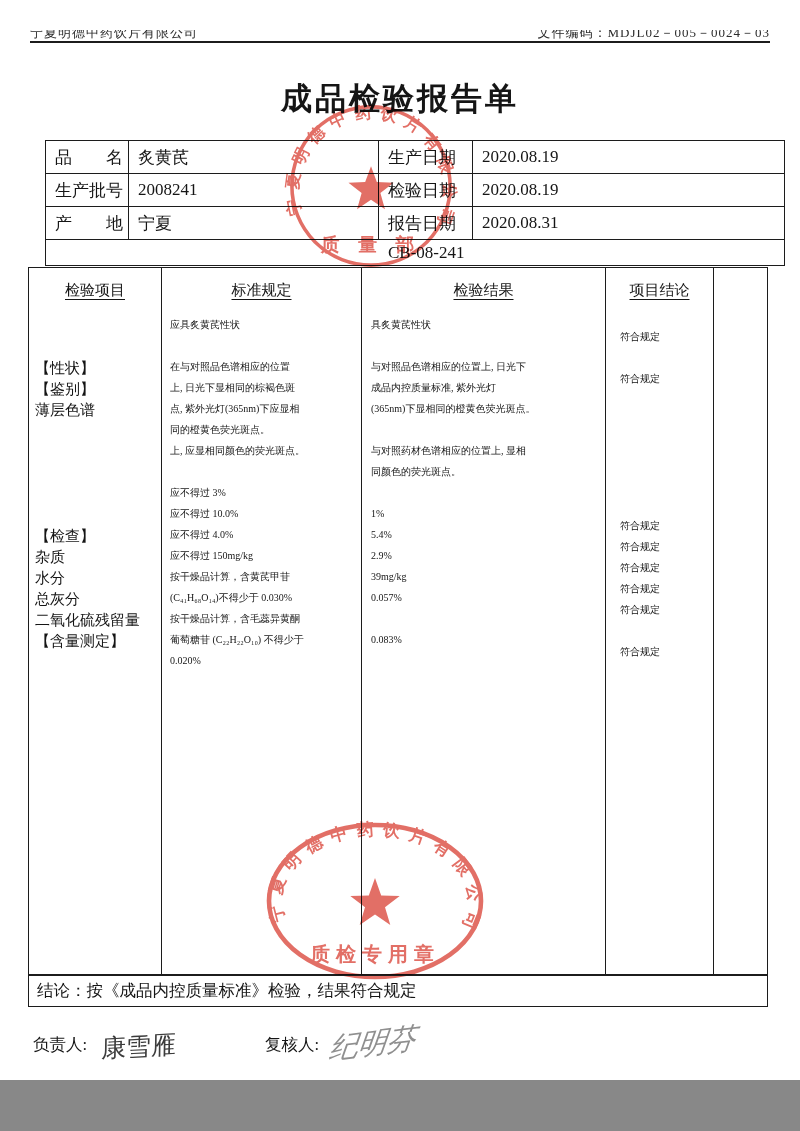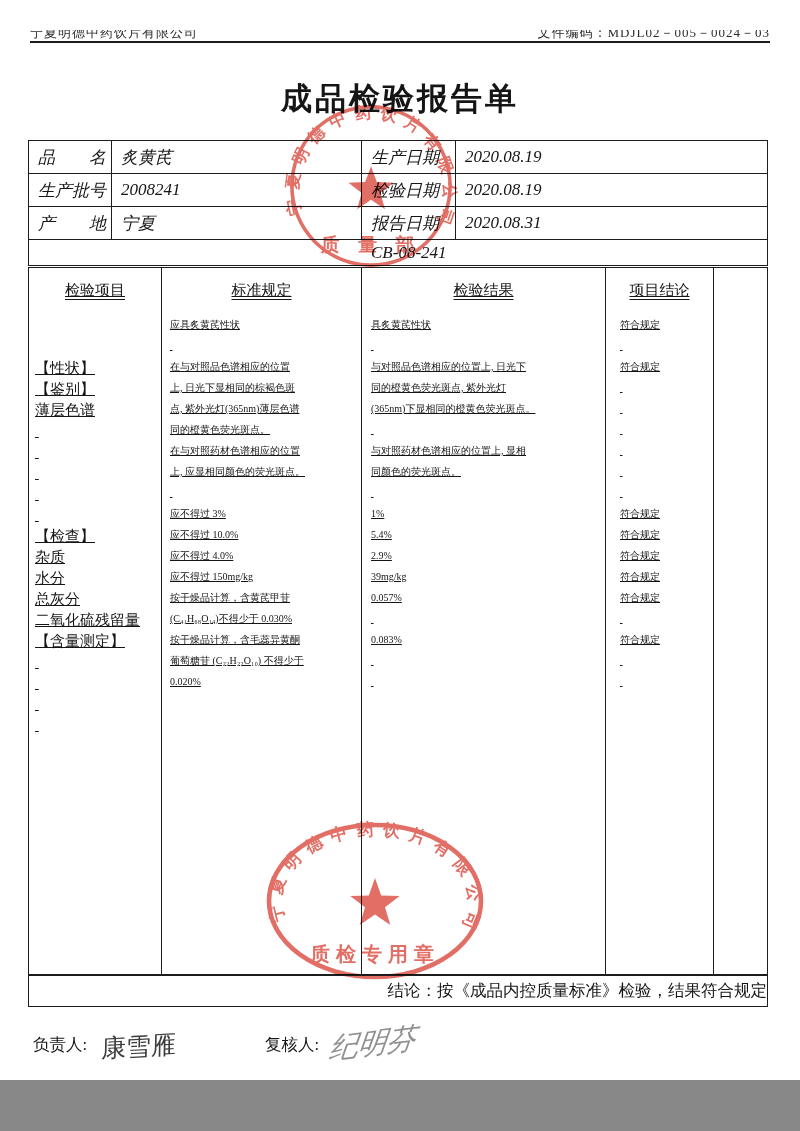--- a/index.html
+++ b/index.html
@@ -15,49 +15,49 @@
   .hdr-clip.left{left:0;width:360px;}
   .hdr-clip.left span{left:0;}
   .hdr-clip.right{right:0;width:330px;}
   .hdr-clip.right span{right:0;text-align:center;}
   .hdr-rule{position:absolute;left:30px;right:30px;top:41px;border-top:2px solid #1c1c1c;}
   
   .title{position:absolute;left:0;right:0;top:78px;margin:0;text-align:center;
     font-size:31px;font-weight:700;letter-spacing:3px;}
   
   .info-table{
-    position:absolute;left:28px;top:140px;width:740px;box-sizing:border-box;
+    position:absolute;left:45px;top:140px;width:740px;box-sizing:border-box;
     display:grid;grid-template-columns:83px 250px 94px 1fr;grid-template-rows:33px 33px 33px 25px;
-    border:1.6px solid #1c1c1c;font-size:17px;font-style:italic;
+    border:1.6px solid #1c1c1c;font-size:17px;
   }
   .icell{border-right:1.5px solid #1c1c1c;border-bottom:1.5px solid #1c1c1c;
     display:flex;align-items:center;padding:0 0 0 9px;white-space:nowrap;box-sizing:border-box;}
   .icell.lastcol{border-right:none;}
   .icell.lastrow{border-bottom:none;}
   .icell.span12{grid-column:1 / 3;}
   .icell.span34{grid-column:3 / 5;}
   
   .main-table{
     position:absolute;left:28px;top:267px;width:740px;height:708px;box-sizing:border-box;
     border:1.6px solid #1c1c1c;display:grid;grid-template-columns:133px 200px 244px 108px 1fr;
   }
-  .mcol{border-right:1.5px solid #1c1c1c;box-sizing:border-box;overflow:hidden;text-decoration:underline;}
+  .mcol{border-right:1.5px solid #1c1c1c;box-sizing:border-box;overflow:hidden;}
   .mcol.lastcol{border-right:none;}
   .mhead{height:46px;box-sizing:border-box;padding-top:13px;text-align:center;
     font-size:15px;text-decoration:underline;text-underline-offset:4px;}
   .mlines{font-size:10px;}
   .mlines .line{height:21px;line-height:21px;white-space:nowrap;}
   .col-item .mlines{padding-left:6px;font-size:15px;margin-top:44px;}
   .col-std .mlines{padding-left:8px;}
   .col-res .mlines{padding-left:9px;}
-  .col-concl .mlines{padding-left:14px;}
+  .col-concl .mlines{padding-left:14px;margin-top:12px;}
   
   .concl-box{
     position:absolute;left:28px;top:975px;width:740px;height:32px;box-sizing:border-box;
-    border:1.6px solid #1c1c1c;display:flex;align-items:center;padding-left:8px;font-size:16.5px;justify-content:flex-end;
+    border:1.6px solid #1c1c1c;display:flex;align-items:center;padding-left:8px;font-size:16.5px;
   }
   
   .footer{position:absolute;left:28px;top:1020px;width:740px;height:70px;font-size:16.5px;}
   .sig-group{position:absolute;display:flex;align-items:flex-start;white-space:nowrap;}
   .sig-group .lbl{padding-top:14px;text-align:center;}
   .sig{display:inline-block;}
   .sig.resp{font-size:25px;color:#3c3c3c;transform:rotate(-3deg) skewX(-4deg);margin:10px 0 0 14px;}
   .sig.review{font-size:29px;color:#8f8f8f;font-style:italic;transform:rotate(-7deg) skewX(-14deg);margin:4px 0 0 10px;}
   .sig.inspector{font-size:37px;font-weight:700;color:#181818;transform:rotate(-1deg);margin:0 0 0 22px;}
   .g-resp{left:5px;top:0;}
@@ -129,43 +129,42 @@
           <div class="line">&nbsp;</div>
         </div>
     </div>
     <div class="mcol col-std">
       <div class="mhead">标准规定</div>
       <div class="mlines">
           <div class="line">应具炙黄芪性状</div>
           <div class="line">&nbsp;</div>
           <div class="line">在与对照品色谱相应的位置</div>
           <div class="line">上, 日光下显相同的棕褐色斑</div>
-          <div class="line">点, 紫外光灯(365nm)薄层色谱</div>
+          <div class="line">点, 紫外光灯(365nm)下应显相</div>
           <div class="line">同的橙黄色荧光斑点。</div>
-          <div class="line">在与对照药材色谱相应的位置</div>
           <div class="line">上, 应显相同颜色的荧光斑点。</div>
           <div class="line">&nbsp;</div>
           <div class="line">应不得过 3%</div>
           <div class="line">应不得过 10.0%</div>
           <div class="line">应不得过 4.0%</div>
           <div class="line">应不得过 150mg/kg</div>
           <div class="line">按干燥品计算，含黄芪甲苷</div>
           <div class="line">(C₄₁H₆₈O₁₄)不得少于 0.030%</div>
           <div class="line">按干燥品计算，含毛蕊异黄酮</div>
           <div class="line">葡萄糖苷 (C₂₂H₂₂O₁₀) 不得少于</div>
           <div class="line">0.020%</div>
         </div>
     </div>
     <div class="mcol col-res">
       <div class="mhead">检验结果</div>
       <div class="mlines">
           <div class="line">具炙黄芪性状</div>
           <div class="line">&nbsp;</div>
           <div class="line">与对照品色谱相应的位置上, 日光下</div>
-          <div class="line">同的橙黄色荧光斑点, 紫外光灯</div>
+          <div class="line">成品内控质量标准, 紫外光灯</div>
           <div class="line">(365nm)下显相同的橙黄色荧光斑点。</div>
           <div class="line">&nbsp;</div>
           <div class="line">与对照药材色谱相应的位置上, 显相</div>
           <div class="line">同颜色的荧光斑点。</div>
           <div class="line">&nbsp;</div>
           <div class="line">1%</div>
           <div class="line">5.4%</div>
           <div class="line">2.9%</div>
           <div class="line">39mg/kg</div>
           <div class="line">0.057%</div>

